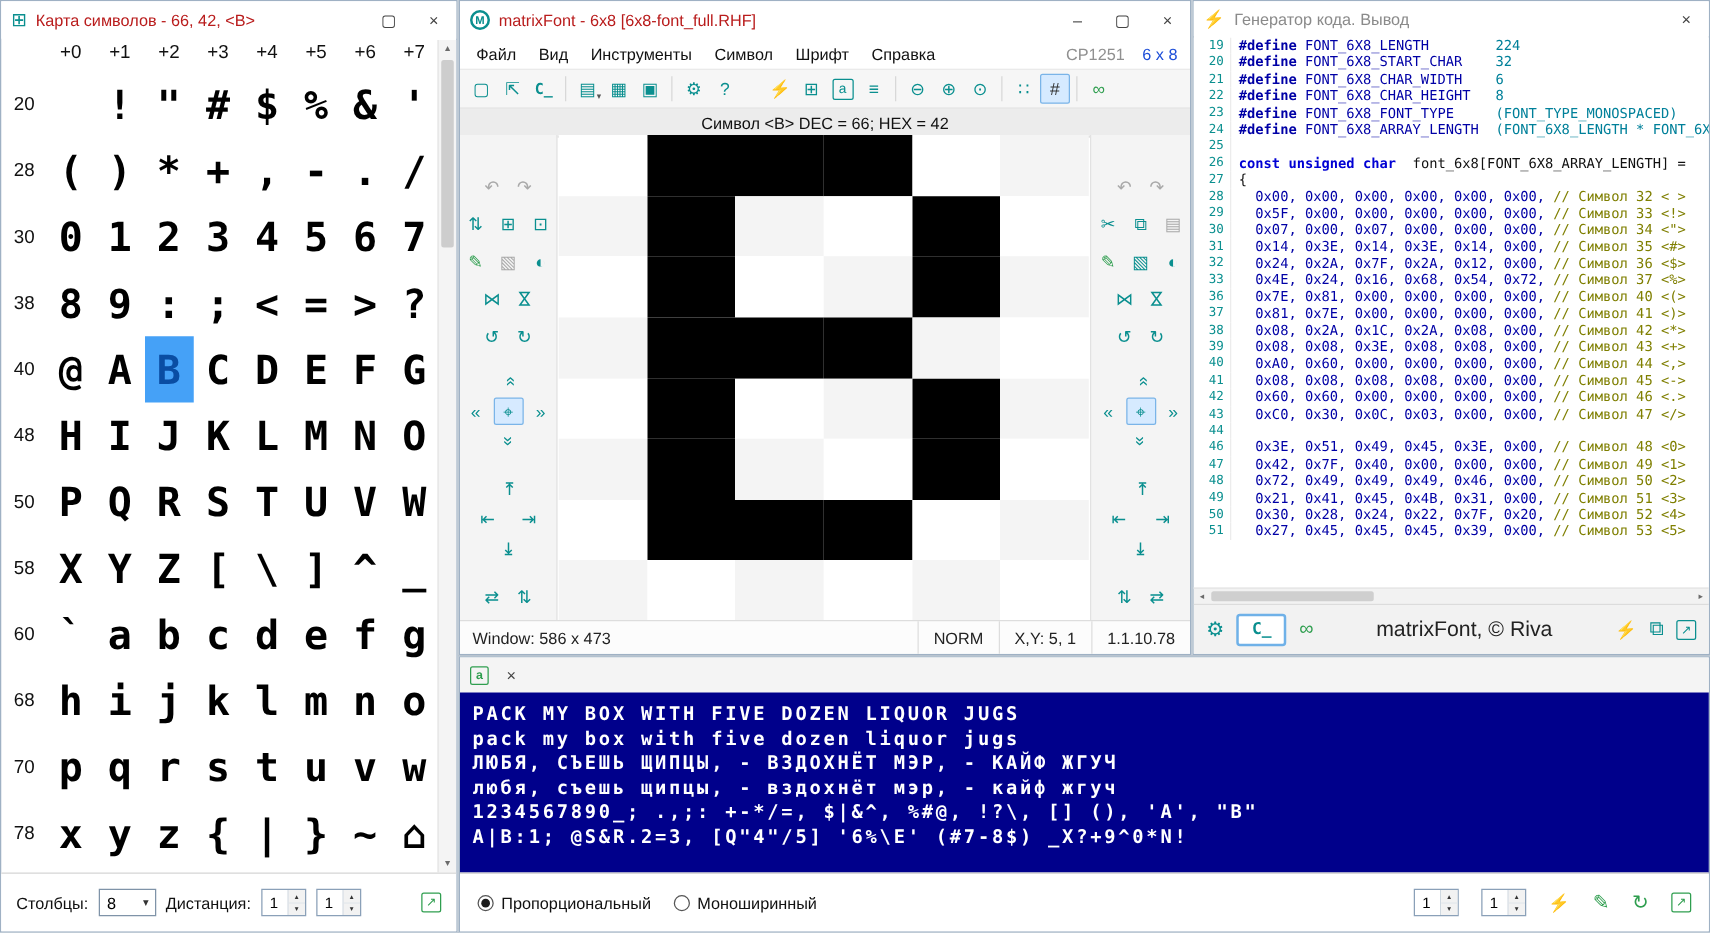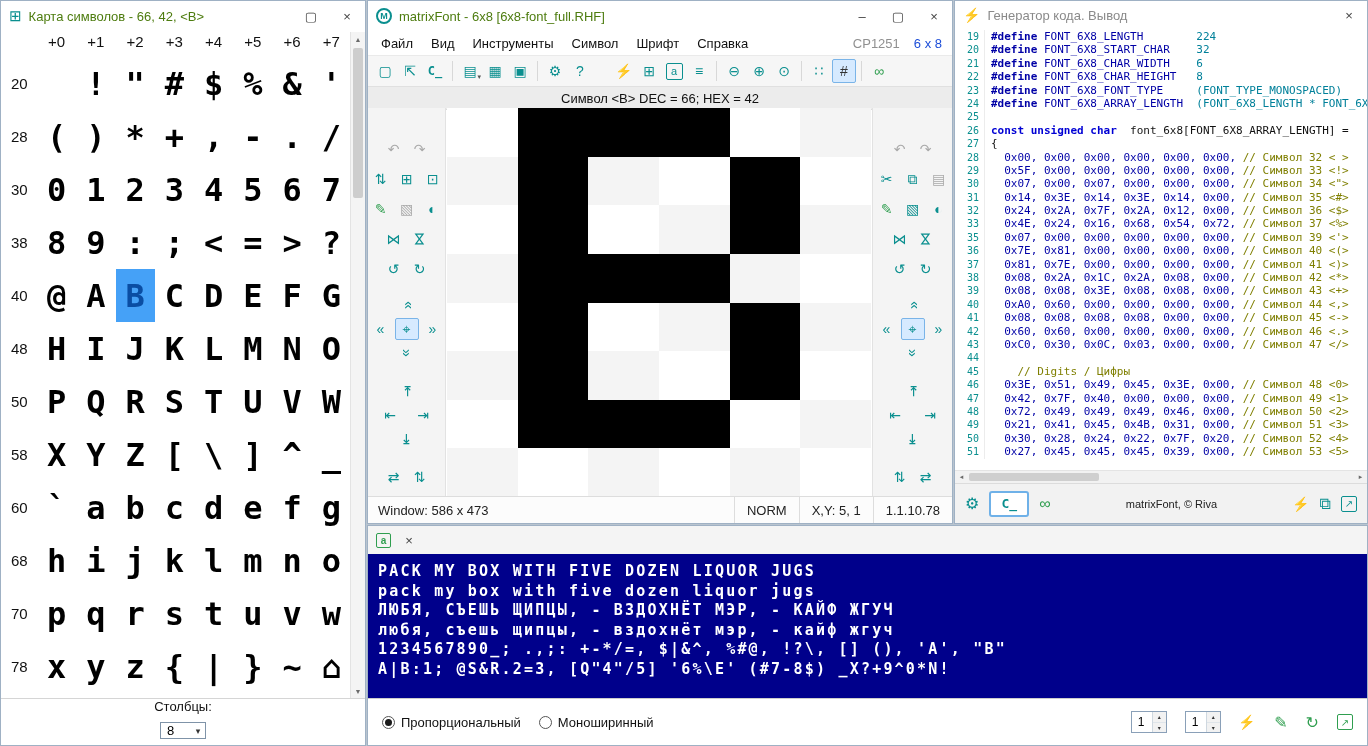--- a/index.html
+++ b/index.html
@@ -5,40 +5,40 @@
   html,body{margin:0;padding:0;}
   body{width:1368px;height:746px;position:relative;background:#b9c4cf;font-family:"Liberation Sans",sans-serif;overflow:hidden;-webkit-font-smoothing:antialiased;}
   .win{position:absolute;background:#fff;border:1px solid #9fb1c4;box-sizing:border-box;}
   #win-charmap{left:0;top:0;width:366px;height:746px;}
   #win-editor{left:367px;top:0;width:586px;height:524px;}
   #win-codegen{left:954px;top:0;width:414px;height:524px;}
   #win-sample{left:367px;top:525px;width:1001px;height:221px;}
   
   .titlebar{height:30px;display:flex;align-items:center;padding-left:8px;background:#fff;}
   .titlebar.gray{background:#f4f4f4;height:28px;}
-  .ttext{font-size:13px;color:#4d7c0f;margin-left:7px;flex:1;white-space:nowrap;overflow:hidden;}
+  .ttext{font-size:13px;color:#b91c1c;margin-left:7px;flex:1;white-space:nowrap;overflow:hidden;}
   .inactive .ttext{color:#8a8a8a;}
   .wbtn{width:36px;height:100%;display:flex;align-items:center;justify-content:center;font-size:13px;color:#444;cursor:default;}
   .ticon{font-size:15px;color:var(--accent);}
   .appicon{width:16px;height:16px;border-radius:50%;border:2px solid var(--accent);color:var(--accent);font-weight:bold;font-size:9px;display:flex;align-items:center;justify-content:center;box-sizing:border-box;}
   .aicon{width:15px;height:15px;border:1.5px solid var(--green);color:var(--green);border-radius:2px;font-size:10px;font-weight:bold;display:flex;align-items:center;justify-content:center;box-sizing:border-box;}
   .flash{color:var(--green);font-size:14px;}
   
   .cm-header{margin:2px 14px 0 36px;height:24px;display:flex;}
   .cm-h{flex:1;text-align:center;font-size:15px;color:#111;}
   .cm-grid{position:absolute;top:56px;left:0;right:14px;bottom:47px;overflow:hidden;}
   .cm-row{height:53px;display:flex;align-items:center;}
   .cm-label{width:36px;font-size:15px;color:#111;padding-left:10px;box-sizing:border-box;flex:none;}
   .cm-cell{flex:1;height:100%;display:flex;align-items:center;justify-content:center;font-family:"DejaVu Sans Mono",monospace;font-weight:bold;font-size:32px;color:#000;}
   .cm-cell.sel{background:var(--selection);color:#0a4da3;}
   .cm-scroll{position:absolute;top:31px;right:0;bottom:47px;width:14px;background:#f4f4f4;border-left:1px solid #e3e3e3;}
   .sarr{position:absolute;left:0;right:0;height:14px;display:flex;align-items:center;justify-content:center;font-size:7px;color:#6b6b6b;}
   .sarr.dn{bottom:0;}
   .sthumb{position:absolute;left:2px;right:2px;top:16px;height:150px;background:#cdcdcd;border-radius:2px;}
-  .cm-footer{position:absolute;left:0;right:0;bottom:0;height:46px;border-top:1px solid #d5d5d5;background:#fff;display:flex;align-items:center;padding:0 12px;gap:8px;flex-direction:column;}
+  .cm-footer{position:absolute;left:0;right:0;bottom:0;height:46px;border-top:1px solid #d5d5d5;background:#fff;display:flex;align-items:center;padding:0 12px;gap:8px;}
   .lbl{font-size:13px;color:#111;}
   .combo{display:flex;align-items:center;border:1px solid #7f93a8;width:46px;height:22px;background:#fff;box-sizing:border-box;}
   .combo .v{flex:1;padding-left:6px;font-size:13px;}
   .combo .d{width:14px;font-size:9px;color:#333;text-align:center;}
   .spin{display:flex;width:36px;height:22px;border:1px solid #8aa0b8;background:#fff;box-sizing:border-box;}
   .spin .v{flex:1;display:flex;align-items:center;padding-left:6px;font-size:12px;}
   .spin .arrs{width:13px;display:flex;flex-direction:column;border-left:1px solid #cfd8e0;}
   .spin .arrs i{flex:1;display:flex;align-items:center;justify-content:center;font-size:6px;font-style:normal;color:#333;background:#f2f2f2;}
   .spin .arrs i:first-child{border-bottom:1px solid #dfe5ea;}
   .flex1{flex:1;}
@@ -87,21 +87,21 @@
   .lc .kw{color:#0000d4;font-weight:bold;}
   .lc .hx{color:#0000a6;}
   .lc .cmt{color:#7f7f00;}
   .lc .pl{color:#111;}
   .hscroll{position:absolute;left:0;right:0;bottom:40px;height:12px;background:#f2f2f2;border-top:1px solid #e4e4e4;}
   .hthumb{position:absolute;left:14px;width:130px;top:2px;bottom:2px;background:#cfcfcf;border-radius:2px;}
   .harr{position:absolute;top:0;bottom:0;width:13px;display:flex;align-items:center;justify-content:center;font-size:7px;color:#6b6b6b;}
   .harr.r{right:0;}
   .cg-footer{position:absolute;left:0;right:0;bottom:0;height:39px;background:#f2f2f2;border-top:1px solid #dcdcdc;display:flex;align-items:center;padding:0 10px;gap:10px;}
   .cbtn{min-width:40px;height:26px;background:#fff;border:2px solid #6fb1e8;border-radius:3px;color:var(--accent);font-family:"DejaVu Sans Mono",monospace;font-weight:bold;font-size:13px;display:flex;align-items:center;justify-content:center;box-sizing:border-box;}
-  .credit{font-size:11px;color:#222;}
+  .credit{font-size:17px;color:#222;}
   .gico{font-size:16px;}
   
   .blue{position:absolute;top:28px;left:0;right:0;bottom:46px;background:var(--sample_bg);padding:8px 0 0 10px;overflow:hidden;}
   .sline{font-family:"DejaVu Sans Mono",monospace;font-weight:bold;font-size:15px;line-height:19.5px;letter-spacing:2.2px;color:#fff;white-space:pre;}
   .sm-footer{position:absolute;left:0;right:0;bottom:0;height:46px;background:#fff;border-top:1px solid #ccc;display:flex;align-items:center;padding:0 14px;gap:18px;}
   .radio-wrap{display:flex;align-items:center;gap:6px;}
   .radio{width:13px;height:13px;border:1px solid #555;border-radius:50%;background:#fff;position:relative;box-sizing:border-box;flex:none;}
   .radio.on::after{content:"";position:absolute;inset:2px;background:#1a1a1a;border-radius:50%;}
   .rlbl{font-size:13px;color:#111;}
 </style>
@@ -510,31 +510,29 @@
       <div class="cl"><span class="ln">24</span><span class="lc"><span class="dir">#define</span><span class="id"> FONT_6X8_ARRAY_LENGTH</span><span class="num">  (FONT_6X8_LENGTH * FONT_6X8_CHAR_HEIGHT)</span></span></div>
       <div class="cl"><span class="ln">25</span><span class="lc"></span></div>
       <div class="cl"><span class="ln">26</span><span class="lc"><span class="kw">const unsigned char</span><span class="pl">  font_6x8[FONT_6X8_ARRAY_LENGTH] =</span></span></div>
       <div class="cl"><span class="ln">27</span><span class="lc"><span class="pl">{</span></span></div>
       <div class="cl"><span class="ln">28</span><span class="lc"><span class="hx">  0x00, 0x00, 0x00, 0x00, 0x00, 0x00,</span><span class="cmt"> // Символ 32 &lt; &gt;</span></span></div>
       <div class="cl"><span class="ln">29</span><span class="lc"><span class="hx">  0x5F, 0x00, 0x00, 0x00, 0x00, 0x00,</span><span class="cmt"> // Символ 33 &lt;!&gt;</span></span></div>
       <div class="cl"><span class="ln">30</span><span class="lc"><span class="hx">  0x07, 0x00, 0x07, 0x00, 0x00, 0x00,</span><span class="cmt"> // Символ 34 &lt;"&gt;</span></span></div>
       <div class="cl"><span class="ln">31</span><span class="lc"><span class="hx">  0x14, 0x3E, 0x14, 0x3E, 0x14, 0x00,</span><span class="cmt"> // Символ 35 &lt;#&gt;</span></span></div>
       <div class="cl"><span class="ln">32</span><span class="lc"><span class="hx">  0x24, 0x2A, 0x7F, 0x2A, 0x12, 0x00,</span><span class="cmt"> // Символ 36 &lt;$&gt;</span></span></div>
       <div class="cl"><span class="ln">33</span><span class="lc"><span class="hx">  0x4E, 0x24, 0x16, 0x68, 0x54, 0x72,</span><span class="cmt"> // Символ 37 &lt;%&gt;</span></span></div>
-      <div class="cl"><span class="ln">35</span><span class="lc"><span class="hx">  0x07, 0x00, 0x00, 0x00, 0x00, 0x00,</span><span class="cmt"> // Символ 39 &lt;'&gt;</span></span></div>
       <div class="cl"><span class="ln">36</span><span class="lc"><span class="hx">  0x7E, 0x81, 0x00, 0x00, 0x00, 0x00,</span><span class="cmt"> // Символ 40 &lt;(&gt;</span></span></div>
       <div class="cl"><span class="ln">37</span><span class="lc"><span class="hx">  0x81, 0x7E, 0x00, 0x00, 0x00, 0x00,</span><span class="cmt"> // Символ 41 &lt;)&gt;</span></span></div>
       <div class="cl"><span class="ln">38</span><span class="lc"><span class="hx">  0x08, 0x2A, 0x1C, 0x2A, 0x08, 0x00,</span><span class="cmt"> // Символ 42 &lt;*&gt;</span></span></div>
       <div class="cl"><span class="ln">39</span><span class="lc"><span class="hx">  0x08, 0x08, 0x3E, 0x08, 0x08, 0x00,</span><span class="cmt"> // Символ 43 &lt;+&gt;</span></span></div>
       <div class="cl"><span class="ln">40</span><span class="lc"><span class="hx">  0xA0, 0x60, 0x00, 0x00, 0x00, 0x00,</span><span class="cmt"> // Символ 44 &lt;,&gt;</span></span></div>
       <div class="cl"><span class="ln">41</span><span class="lc"><span class="hx">  0x08, 0x08, 0x08, 0x08, 0x00, 0x00,</span><span class="cmt"> // Символ 45 &lt;-&gt;</span></span></div>
       <div class="cl"><span class="ln">42</span><span class="lc"><span class="hx">  0x60, 0x60, 0x00, 0x00, 0x00, 0x00,</span><span class="cmt"> // Символ 46 &lt;.&gt;</span></span></div>
       <div class="cl"><span class="ln">43</span><span class="lc"><span class="hx">  0xC0, 0x30, 0x0C, 0x03, 0x00, 0x00,</span><span class="cmt"> // Символ 47 &lt;/&gt;</span></span></div>
       <div class="cl"><span class="ln">44</span><span class="lc"></span></div>
-      <div class="cl"><span class="ln">45</span><span class="lc"><span class="cmt">    // Digits / Цифры</span></span></div>
       <div class="cl"><span class="ln">46</span><span class="lc"><span class="hx">  0x3E, 0x51, 0x49, 0x45, 0x3E, 0x00,</span><span class="cmt"> // Символ 48 &lt;0&gt;</span></span></div>
       <div class="cl"><span class="ln">47</span><span class="lc"><span class="hx">  0x42, 0x7F, 0x40, 0x00, 0x00, 0x00,</span><span class="cmt"> // Символ 49 &lt;1&gt;</span></span></div>
       <div class="cl"><span class="ln">48</span><span class="lc"><span class="hx">  0x72, 0x49, 0x49, 0x49, 0x46, 0x00,</span><span class="cmt"> // Символ 50 &lt;2&gt;</span></span></div>
       <div class="cl"><span class="ln">49</span><span class="lc"><span class="hx">  0x21, 0x41, 0x45, 0x4B, 0x31, 0x00,</span><span class="cmt"> // Символ 51 &lt;3&gt;</span></span></div>
       <div class="cl"><span class="ln">50</span><span class="lc"><span class="hx">  0x30, 0x28, 0x24, 0x22, 0x7F, 0x20,</span><span class="cmt"> // Символ 52 &lt;4&gt;</span></span></div>
       <div class="cl"><span class="ln">51</span><span class="lc"><span class="hx">  0x27, 0x45, 0x45, 0x45, 0x39, 0x00,</span><span class="cmt"> // Символ 53 &lt;5&gt;</span></span></div>
     </div>
   <div class="hscroll">
     <span class="harr l">◂</span>
     <div class="hthumb"></div>

